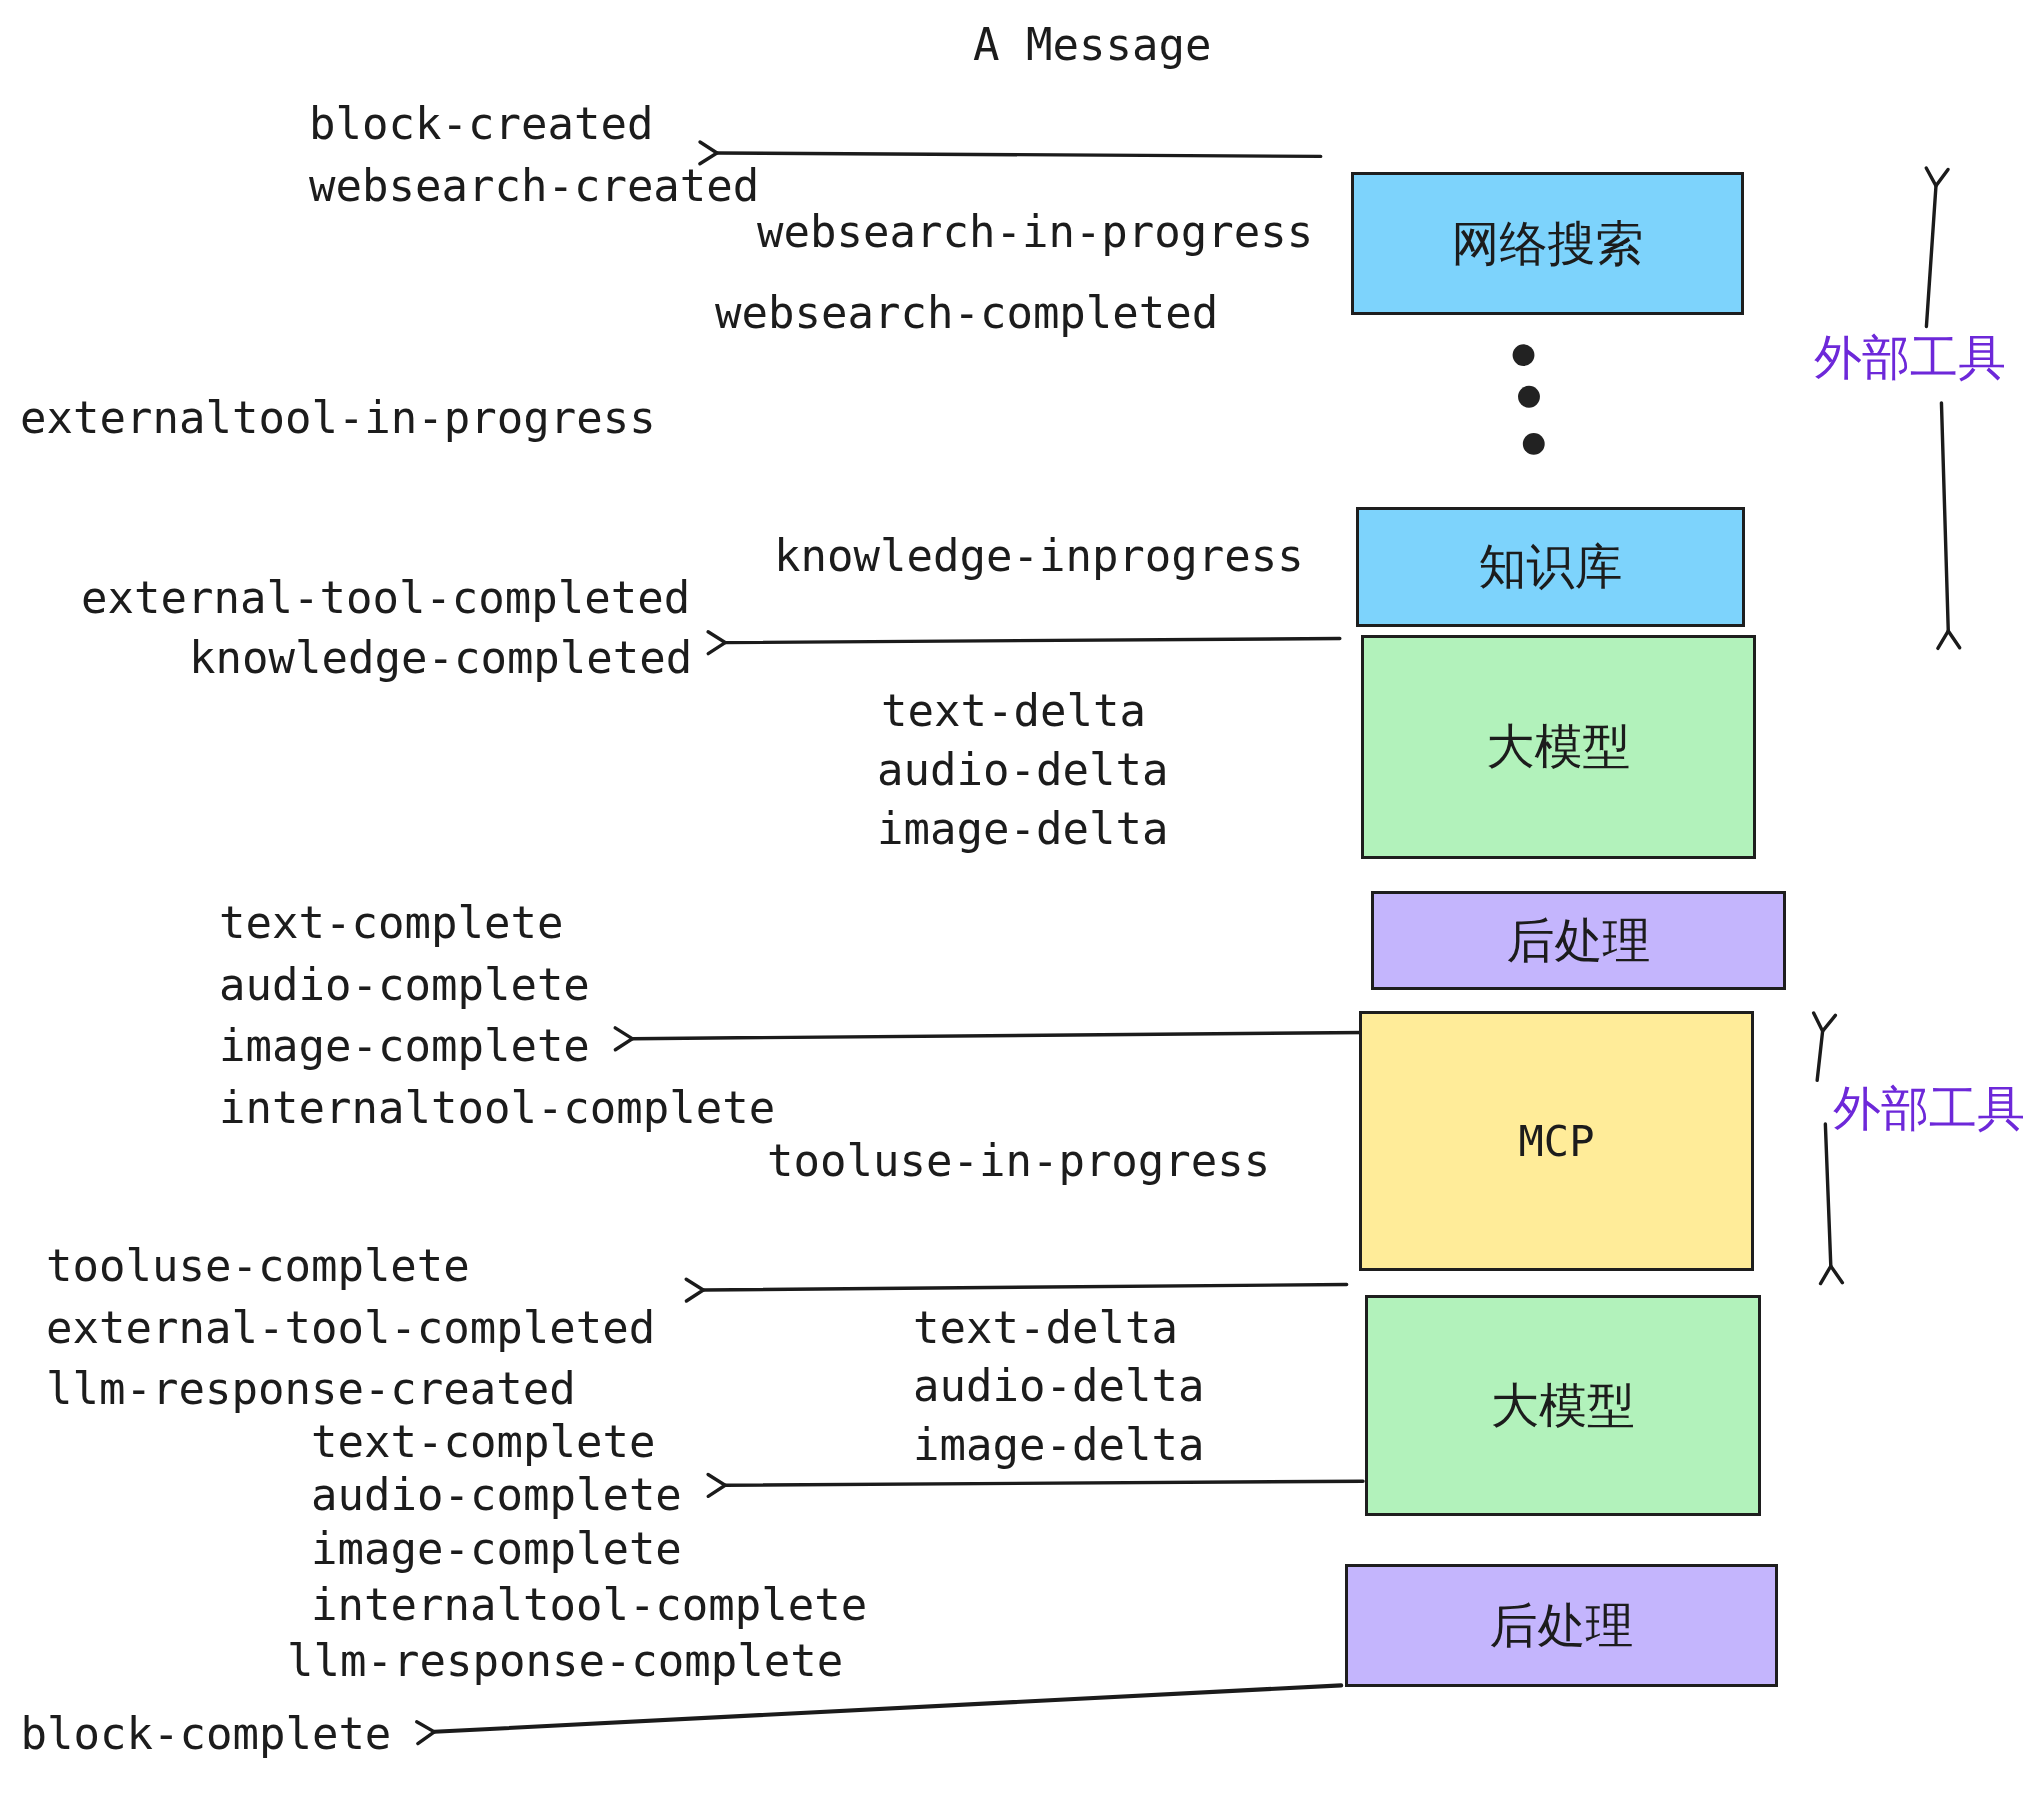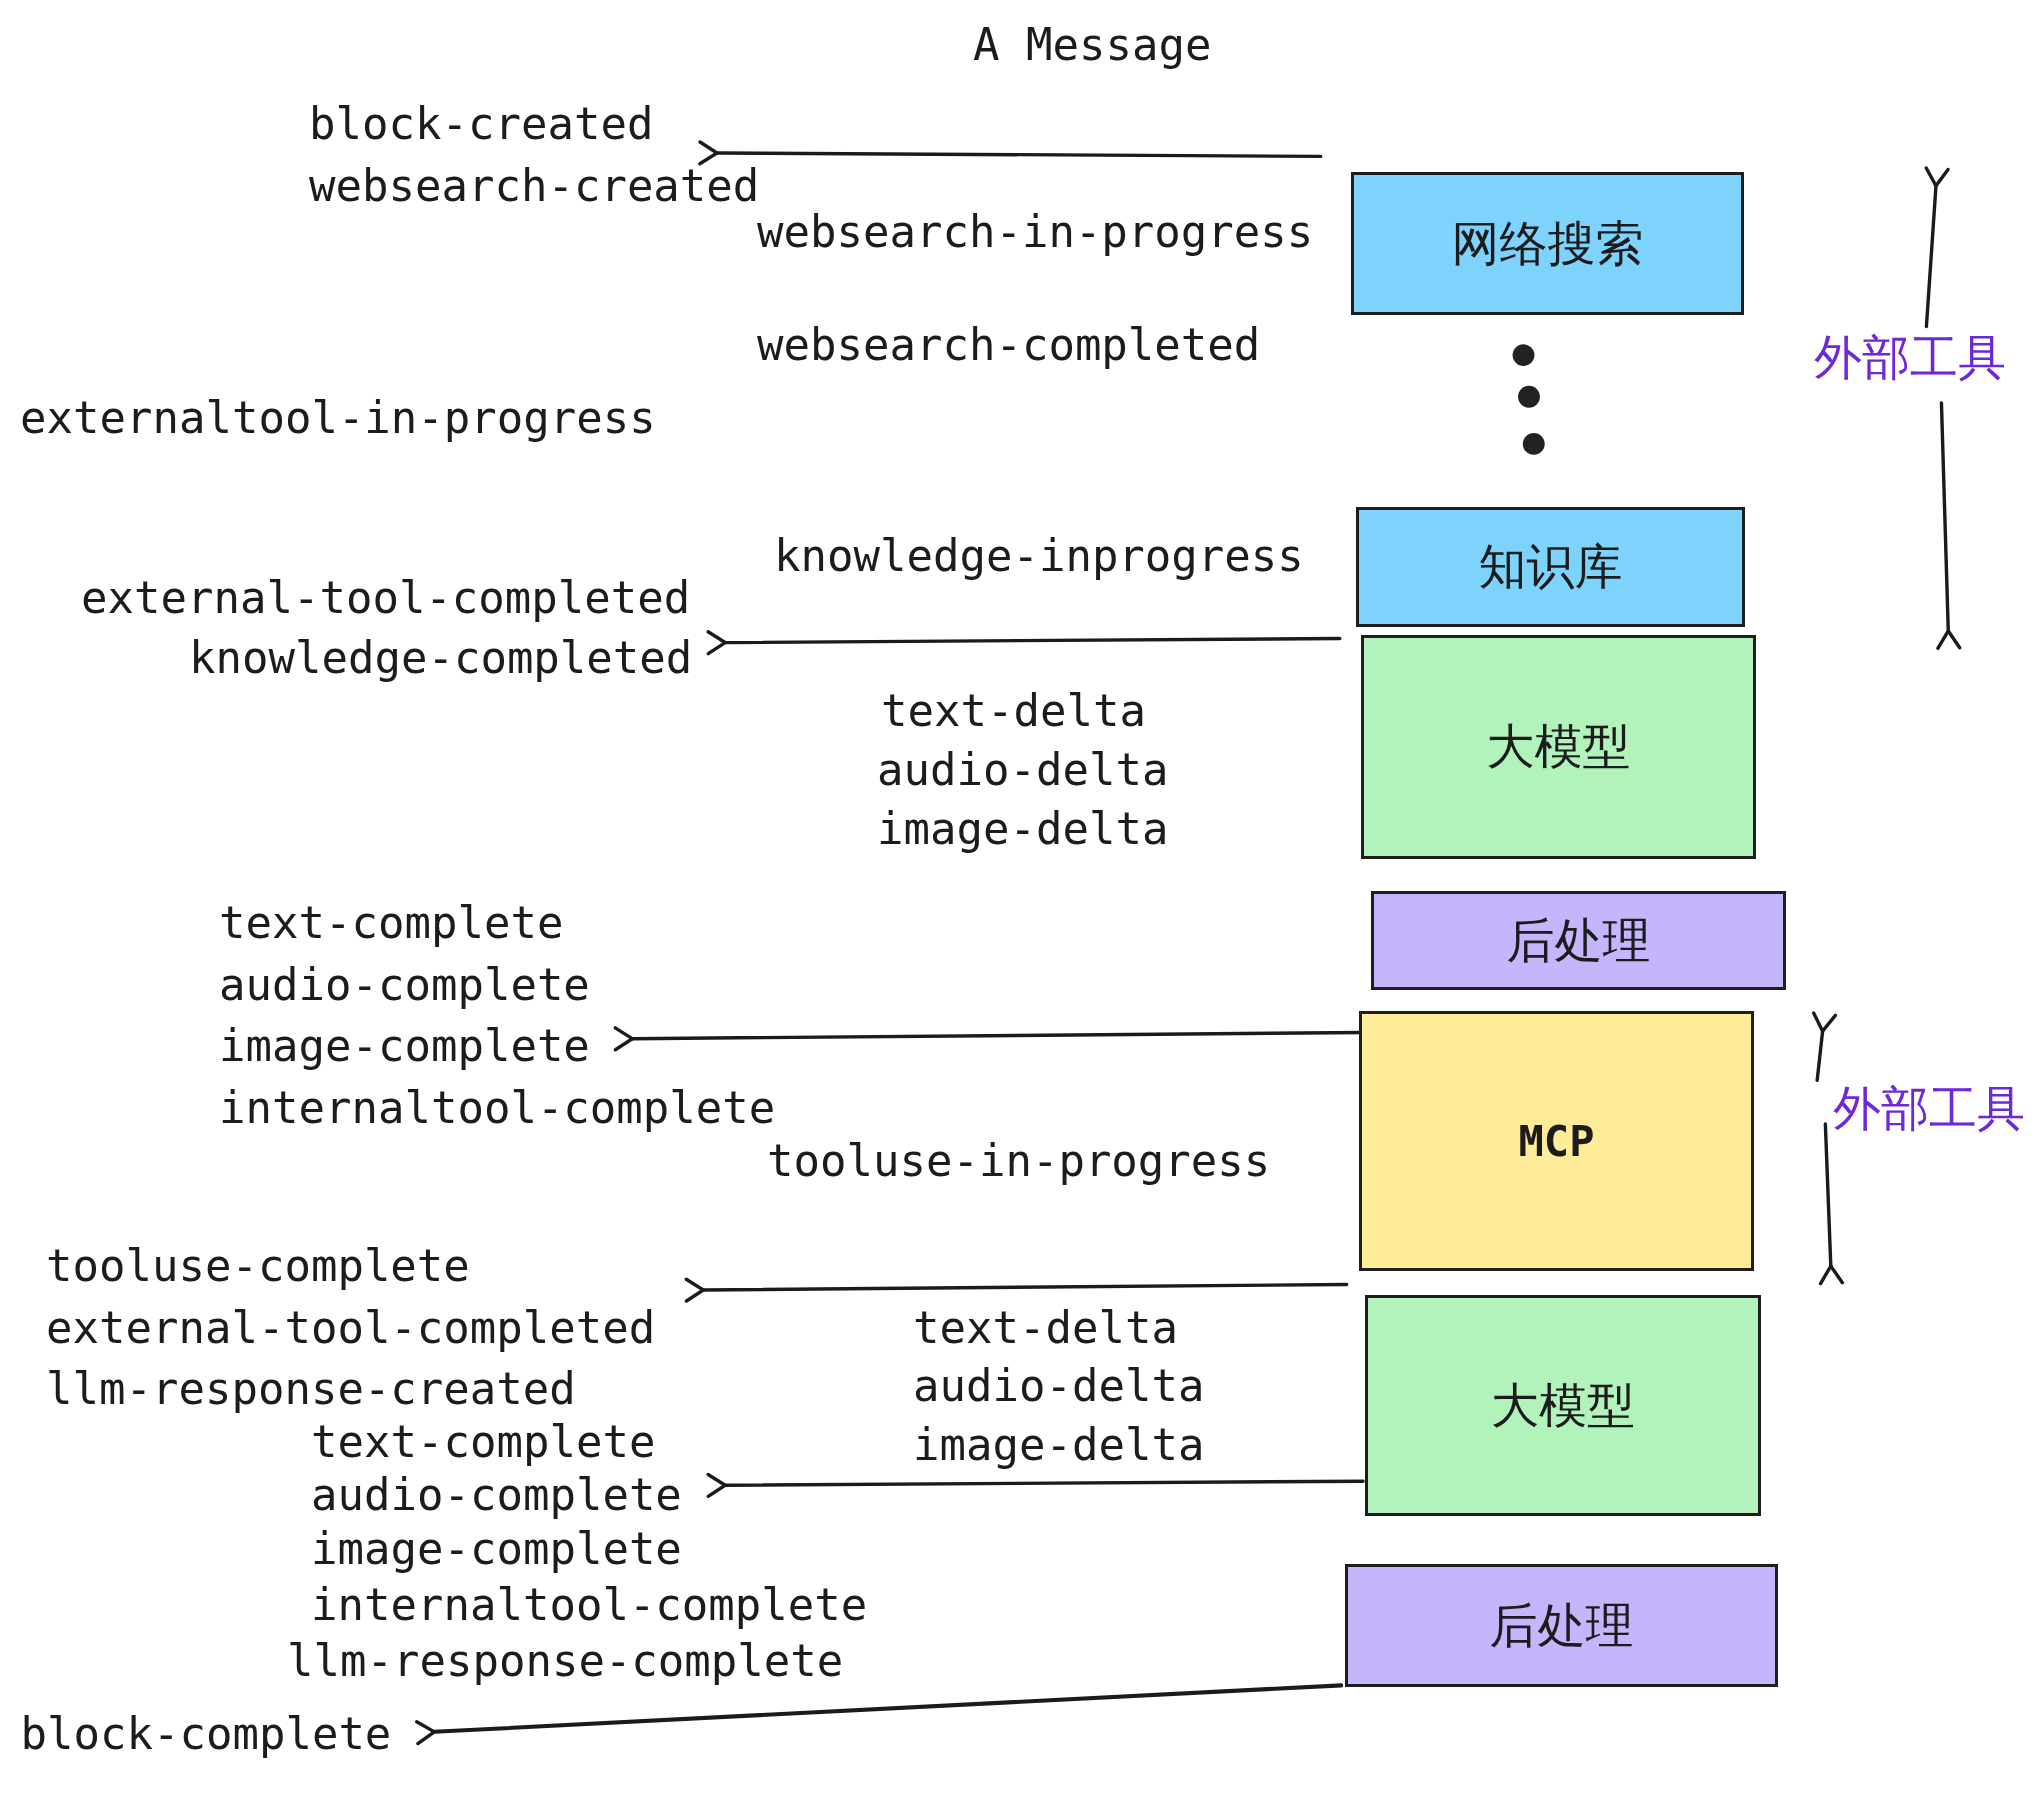--- a/index.html
+++ b/index.html
@@ -10,21 +10,21 @@
       font-weight:400;font-size:44px;line-height:1.05;color:#1c1c1c;white-space:nowrap;}
   .cn{position:absolute;font-family:"DejaVu Sans","Liberation Sans",sans-serif;
       font-size:48px;line-height:1.05;color:#6d28d9;white-space:nowrap;}
   .box{position:absolute;box-sizing:border-box;border:3.4px solid #1e1e1e;
        display:flex;align-items:center;justify-content:center;}
   .box span{font-family:"DejaVu Sans","Liberation Sans",sans-serif;font-size:48px;color:#1c1c1c;white-space:nowrap;}
   .box.pink{background:#7dd3fc;}
   .box.green{background:#b2f2bb;}
   .box.yellow{background:#ffec99;}
   .box.white{background:#c4b5fd;}
-  .box.mcp span{font-family:"DejaVu Sans Mono","Liberation Mono",monospace;font-weight:700;font-size:42px;}
+  .box.mcp span{font-family:"DejaVu Sans Mono","Liberation Mono",monospace;font-weight:400;font-size:42px;}
 </style>
 </head>
 <body>
 
 <div class="canvas">
 
   <svg class="arrows" viewBox="0 0 2980 2630">
     <defs>
       <marker id="ah" markerUnits="userSpaceOnUse" markerWidth="46" markerHeight="46" refX="7" refY="23" orient="auto">
         <path d="M32,7 L7,23 L32,39" fill="none" stroke="#1b1b1b" stroke-width="5" stroke-linecap="round"></path>
@@ -45,21 +45,21 @@
       <circle cx="2239" cy="581" r="16"></circle>
       <circle cx="2246" cy="650" r="16"></circle>
     </g>
   </svg>
 
   <div class="ev" style="left:973px;top:22px;">A Message</div>
 
   <div class="ev" style="left:309px;top:101px;">block-created</div>
   <div class="ev" style="left:309px;top:163px;">websearch-created</div>
   <div class="ev" style="left:757px;top:209px;">websearch-in-progress</div>
-  <div class="ev" style="left:757px;top:290px;margin-top:32px;">websearch-completed</div>
+  <div class="ev" style="left:715px;top:290px;">websearch-completed</div>
   <div class="ev" style="left:20px;top:395px;">externaltool-in-progress</div>
   <div class="ev" style="left:774px;top:533px;">knowledge-inprogress</div>
   <div class="ev" style="left:81px;top:575px;">external-tool-completed</div>
   <div class="ev" style="left:189px;top:635px;">knowledge-completed</div>
   <div class="ev" style="left:881px;top:688px;">text-delta</div>
   <div class="ev" style="left:877px;top:747px;">audio-delta</div>
   <div class="ev" style="left:877px;top:806px;">image-delta</div>
   <div class="ev" style="left:219px;top:900px;">text-complete</div>
   <div class="ev" style="left:219px;top:962px;">audio-complete</div>
   <div class="ev" style="left:219px;top:1023px;">image-complete</div>

